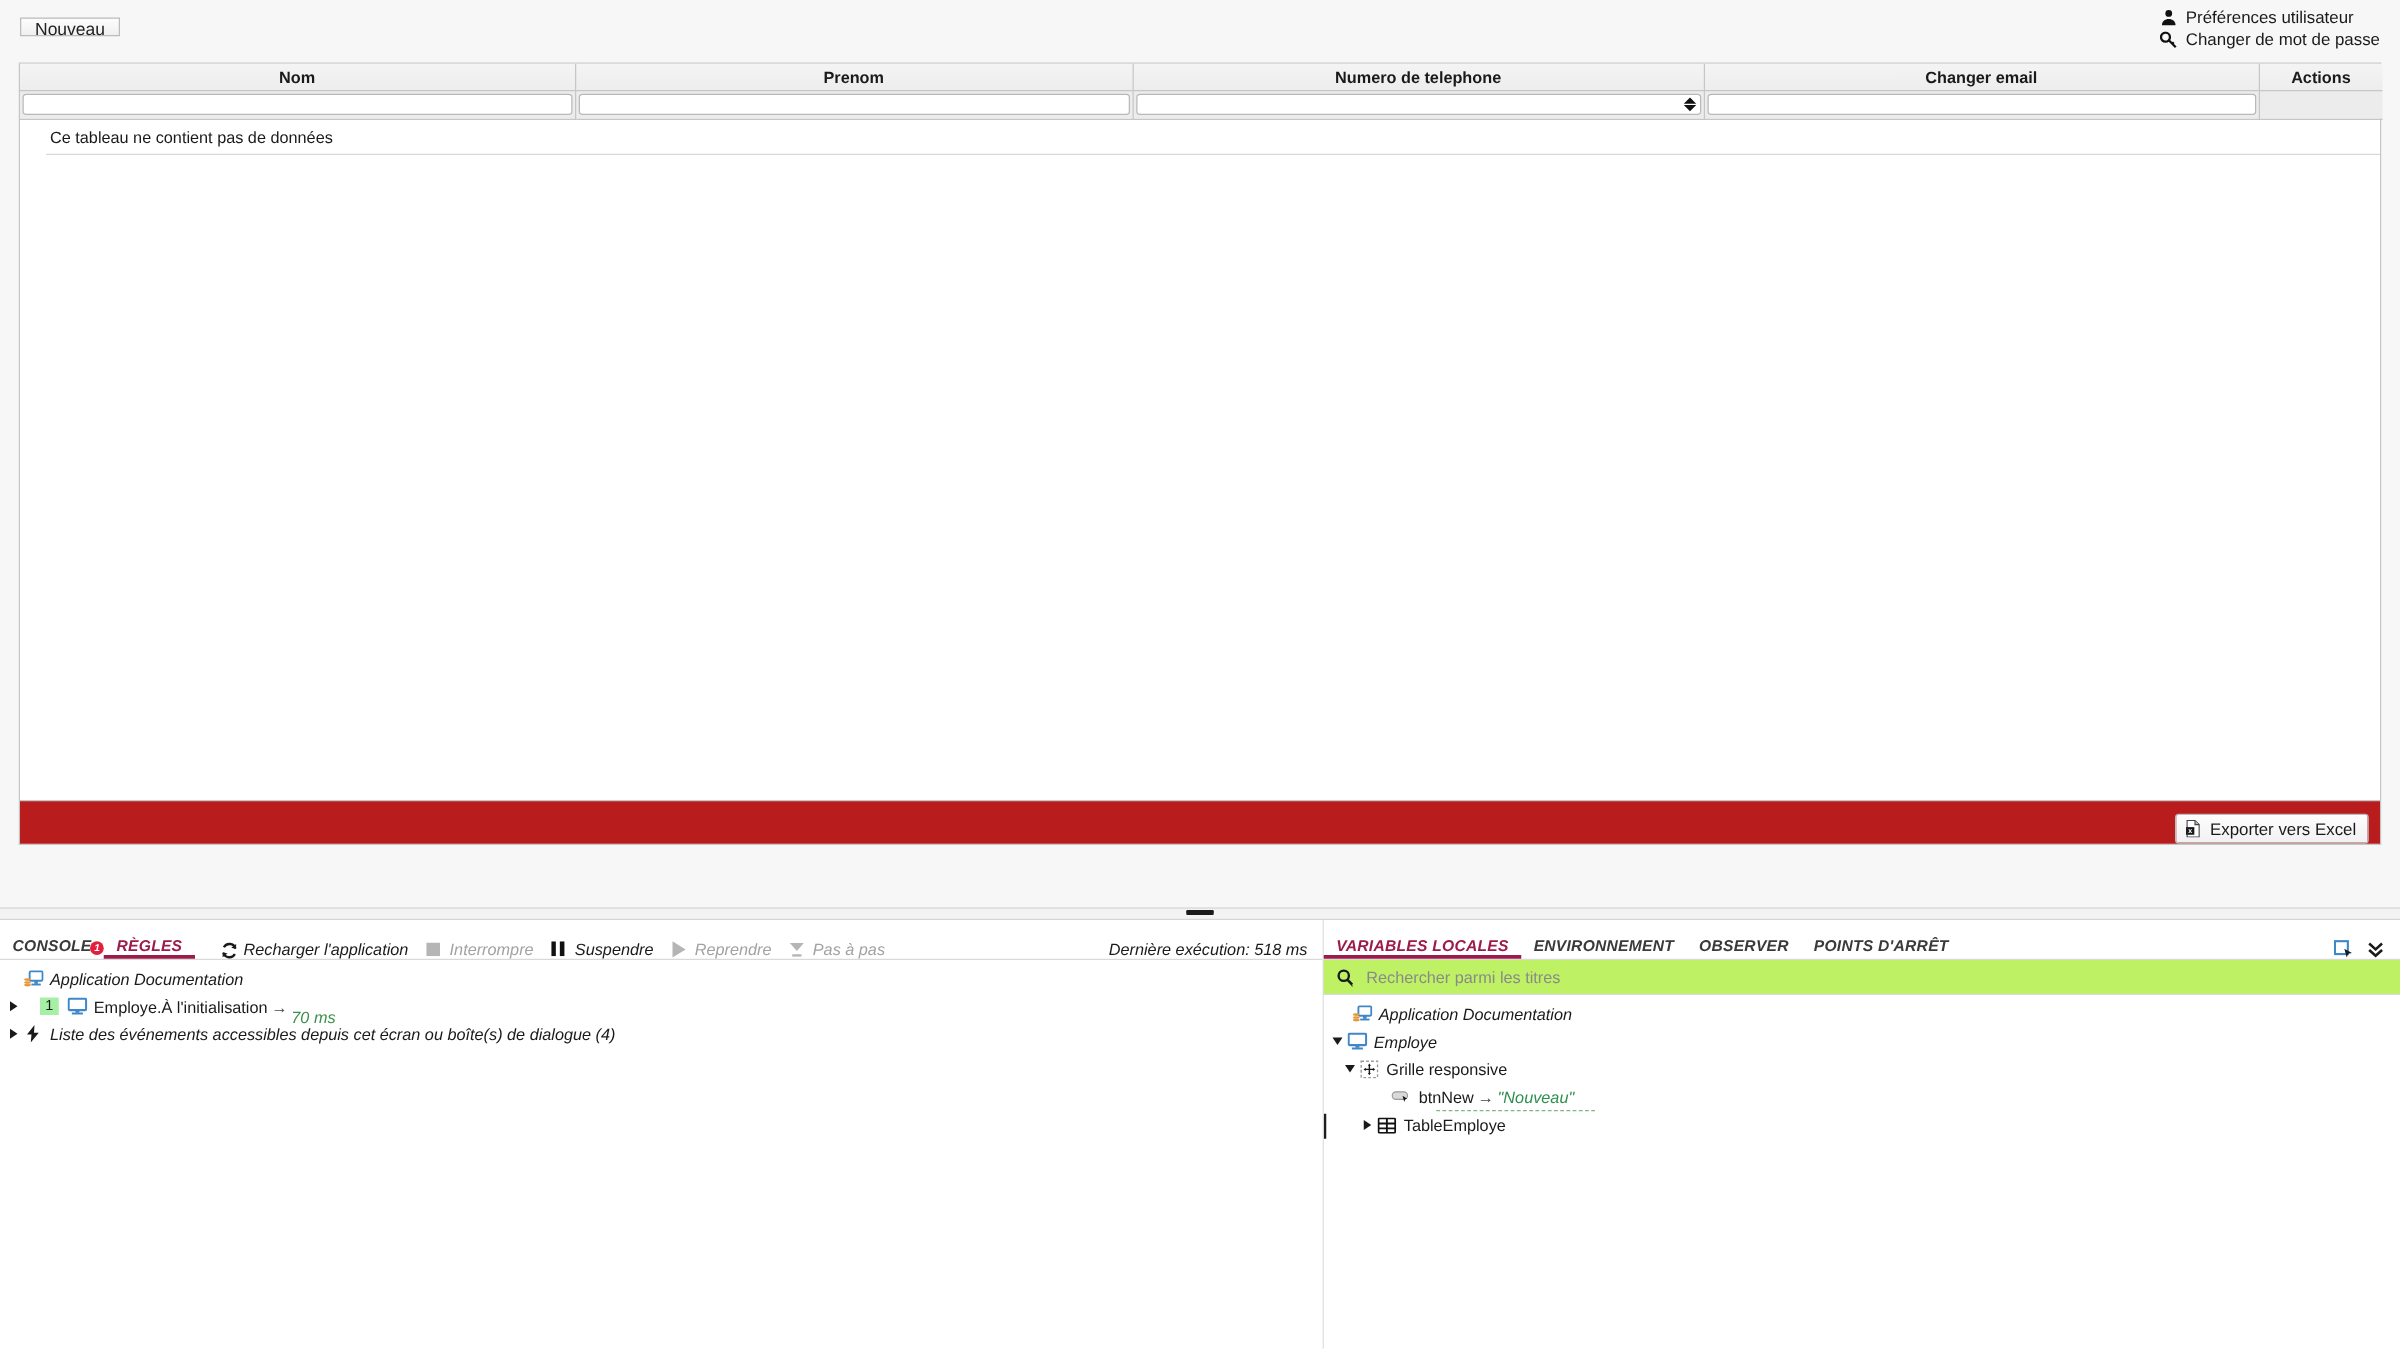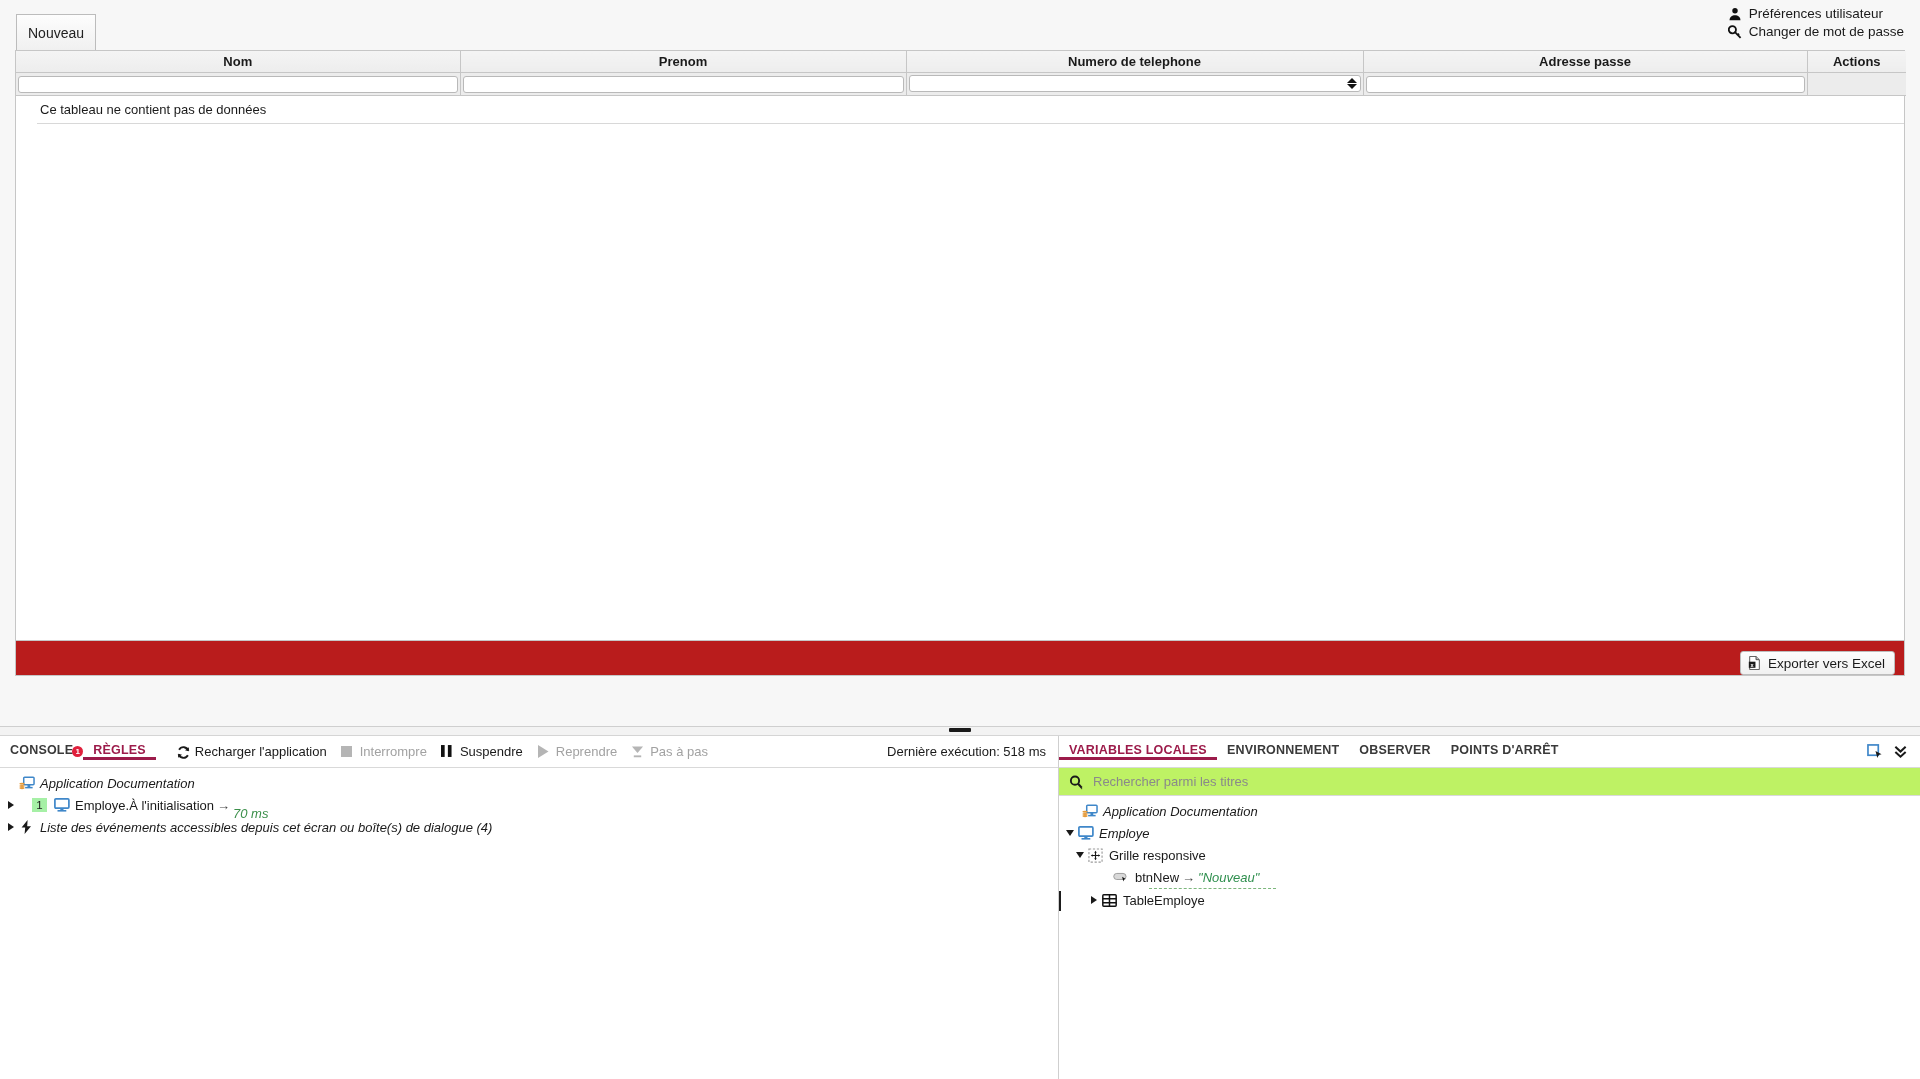--- a/index.html
+++ b/index.html
@@ -26,21 +26,21 @@
     border-bottom: 1px solid #cfcfcf;
   }
 
   .top-bar {
     position: relative;
     height: 46px;
   }
   .btn-new {
     position: absolute;
     left: 16px; top: 14px;
-    height: 37px;
+    height: 15px;
     padding: 0 11px;
     font-size: 14px;
     color: #222;
     background: linear-gradient(to bottom, #fdfdfd, #f0f0f0);
     border: 1px solid #bcbcbc;
     border-radius: 0;
     cursor: pointer;
     font-family: "Liberation Sans", sans-serif;
   }
 
@@ -200,24 +200,25 @@
   .dbg-right {
     flex: 1;
     display: flex;
     flex-direction: column;
     min-height: 0;
   }
 
   .dbg-toolbar {
     height: 32px;
     display: flex;
-    align-items: center;
+    align-items: flex-end;
     border-bottom: 1px solid #d9d9d9;
     background: #fff;
     font-size: 13px;
+    font-style: italic;
   }
   .tab {
     display: flex;
     align-items: center;
     padding: 0 10px 0 10px;
     font-size: 12.5px;
     font-weight: bold;
     letter-spacing: .2px;
     color: #3a3a3a;
     cursor: pointer;
@@ -397,21 +398,21 @@
             <col style="width:446px">
             <col style="width:457px">
             <col style="width:444px">
             <col style="width:99px">
         </colgroup>
         <thead>
           <tr>
             <th>Nom</th>
             <th>Prenom</th>
             <th>Numero de telephone</th>
-            <th>Adresse passe</th>
+            <th>Changer email</th>
             <th>Actions</th>
           </tr>
         </thead>
         <tbody>
           <tr>
             <td class="filter-cell">
               <input class="filter-input" type="text" value="" style="">
             </td>
             <td class="filter-cell">
               <input class="filter-input" type="text" value="" style="">

